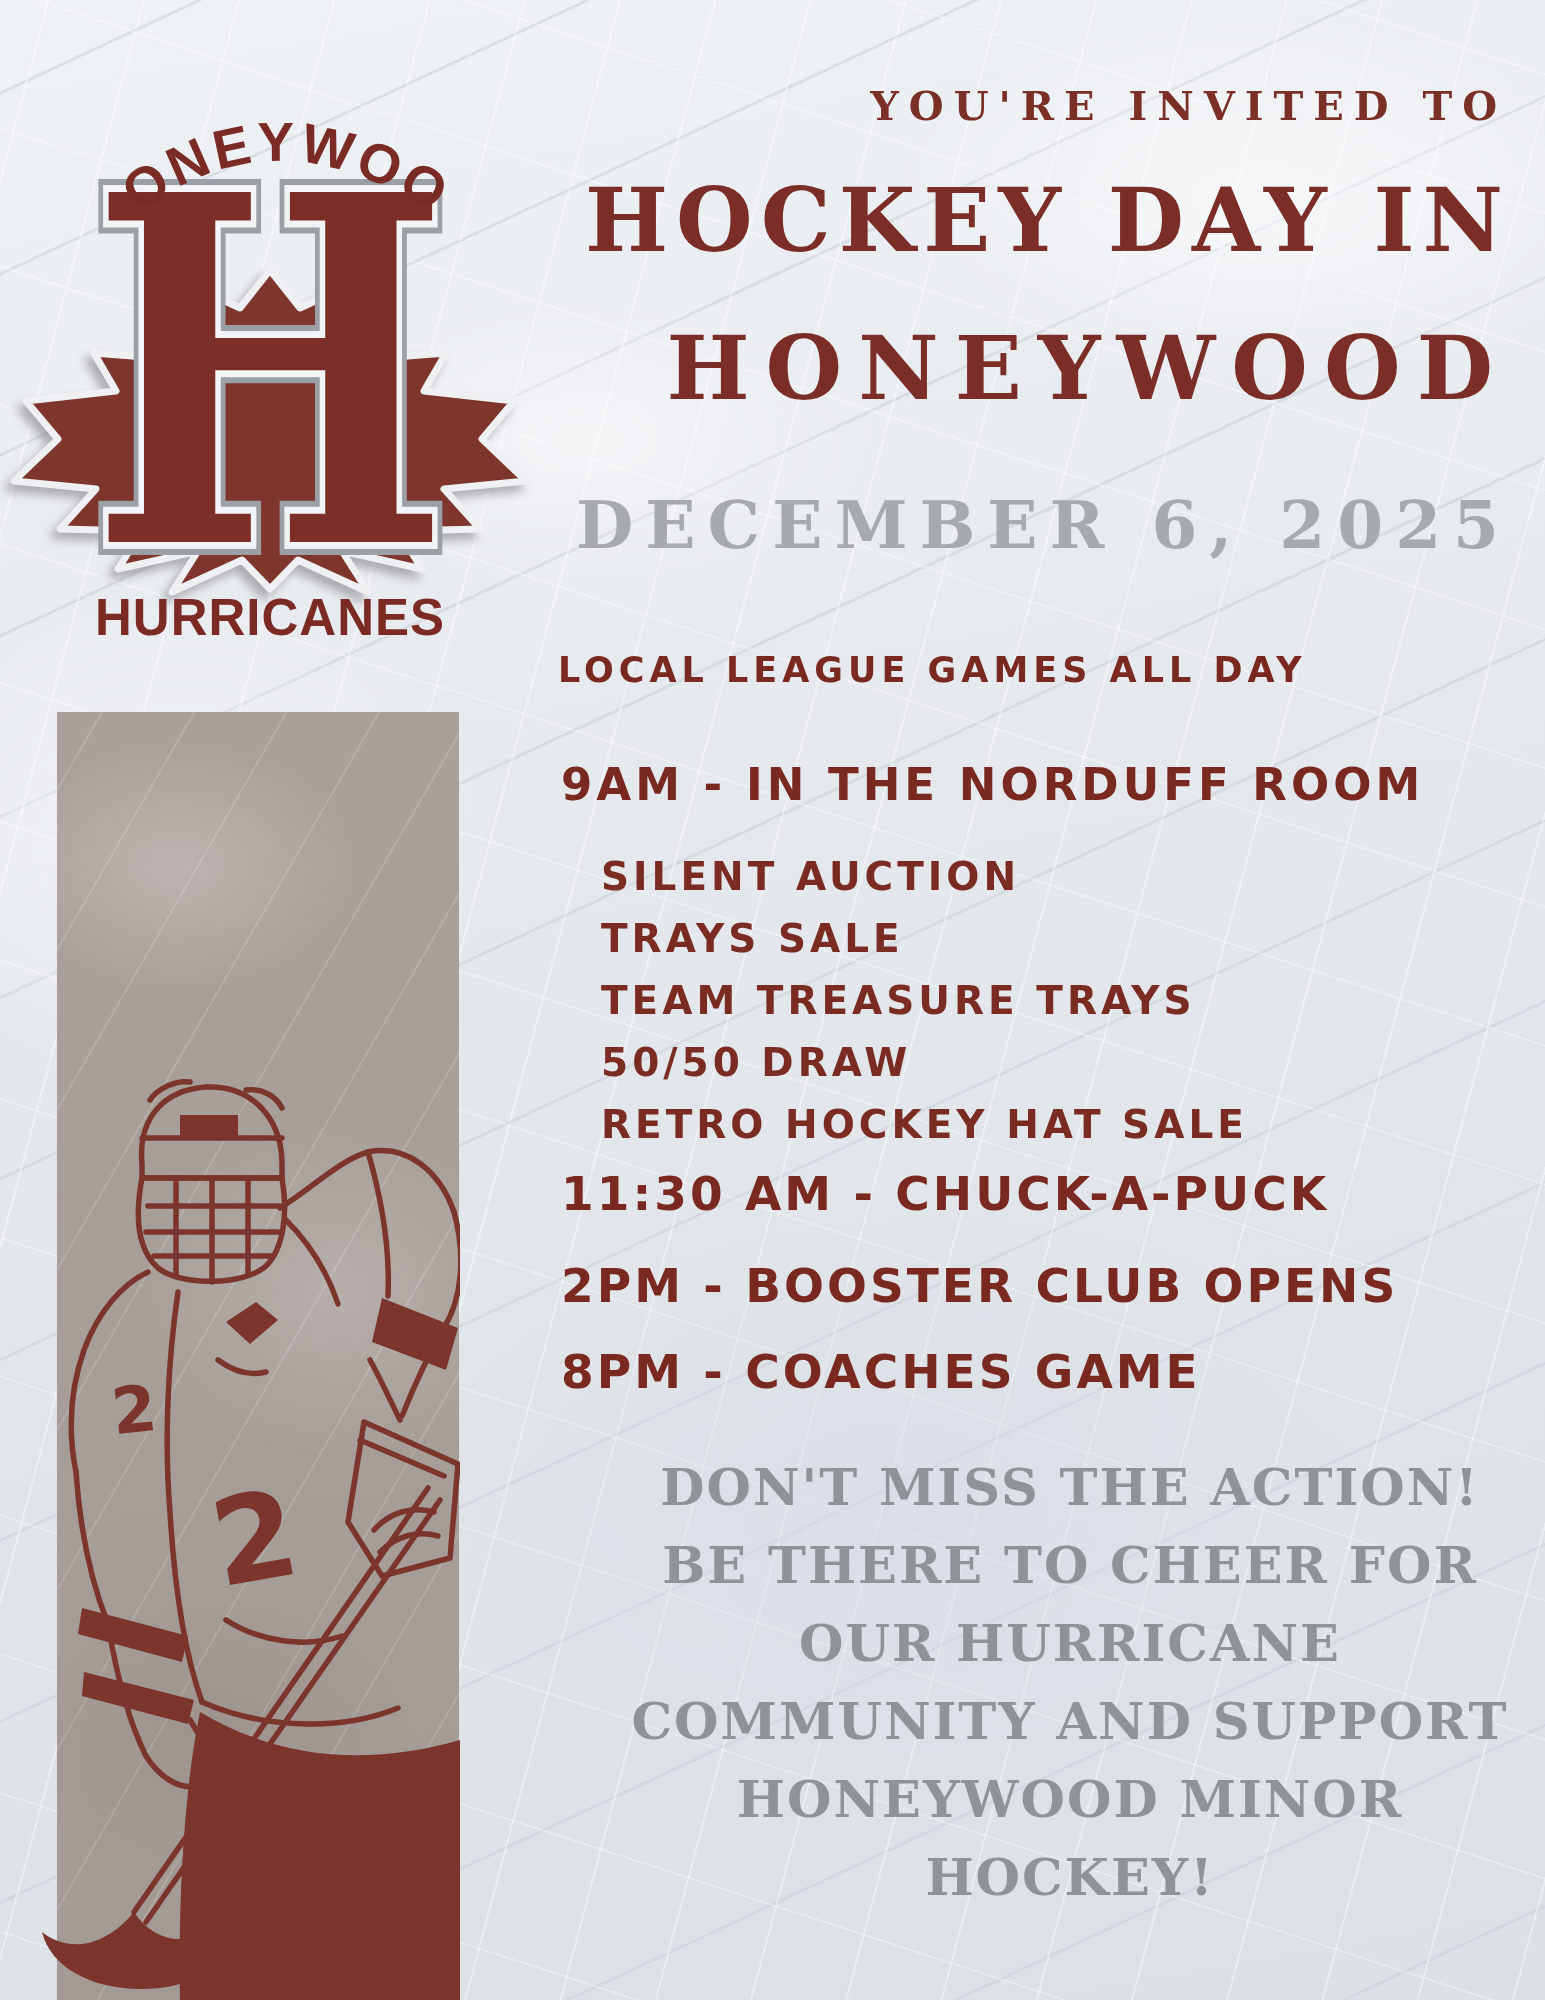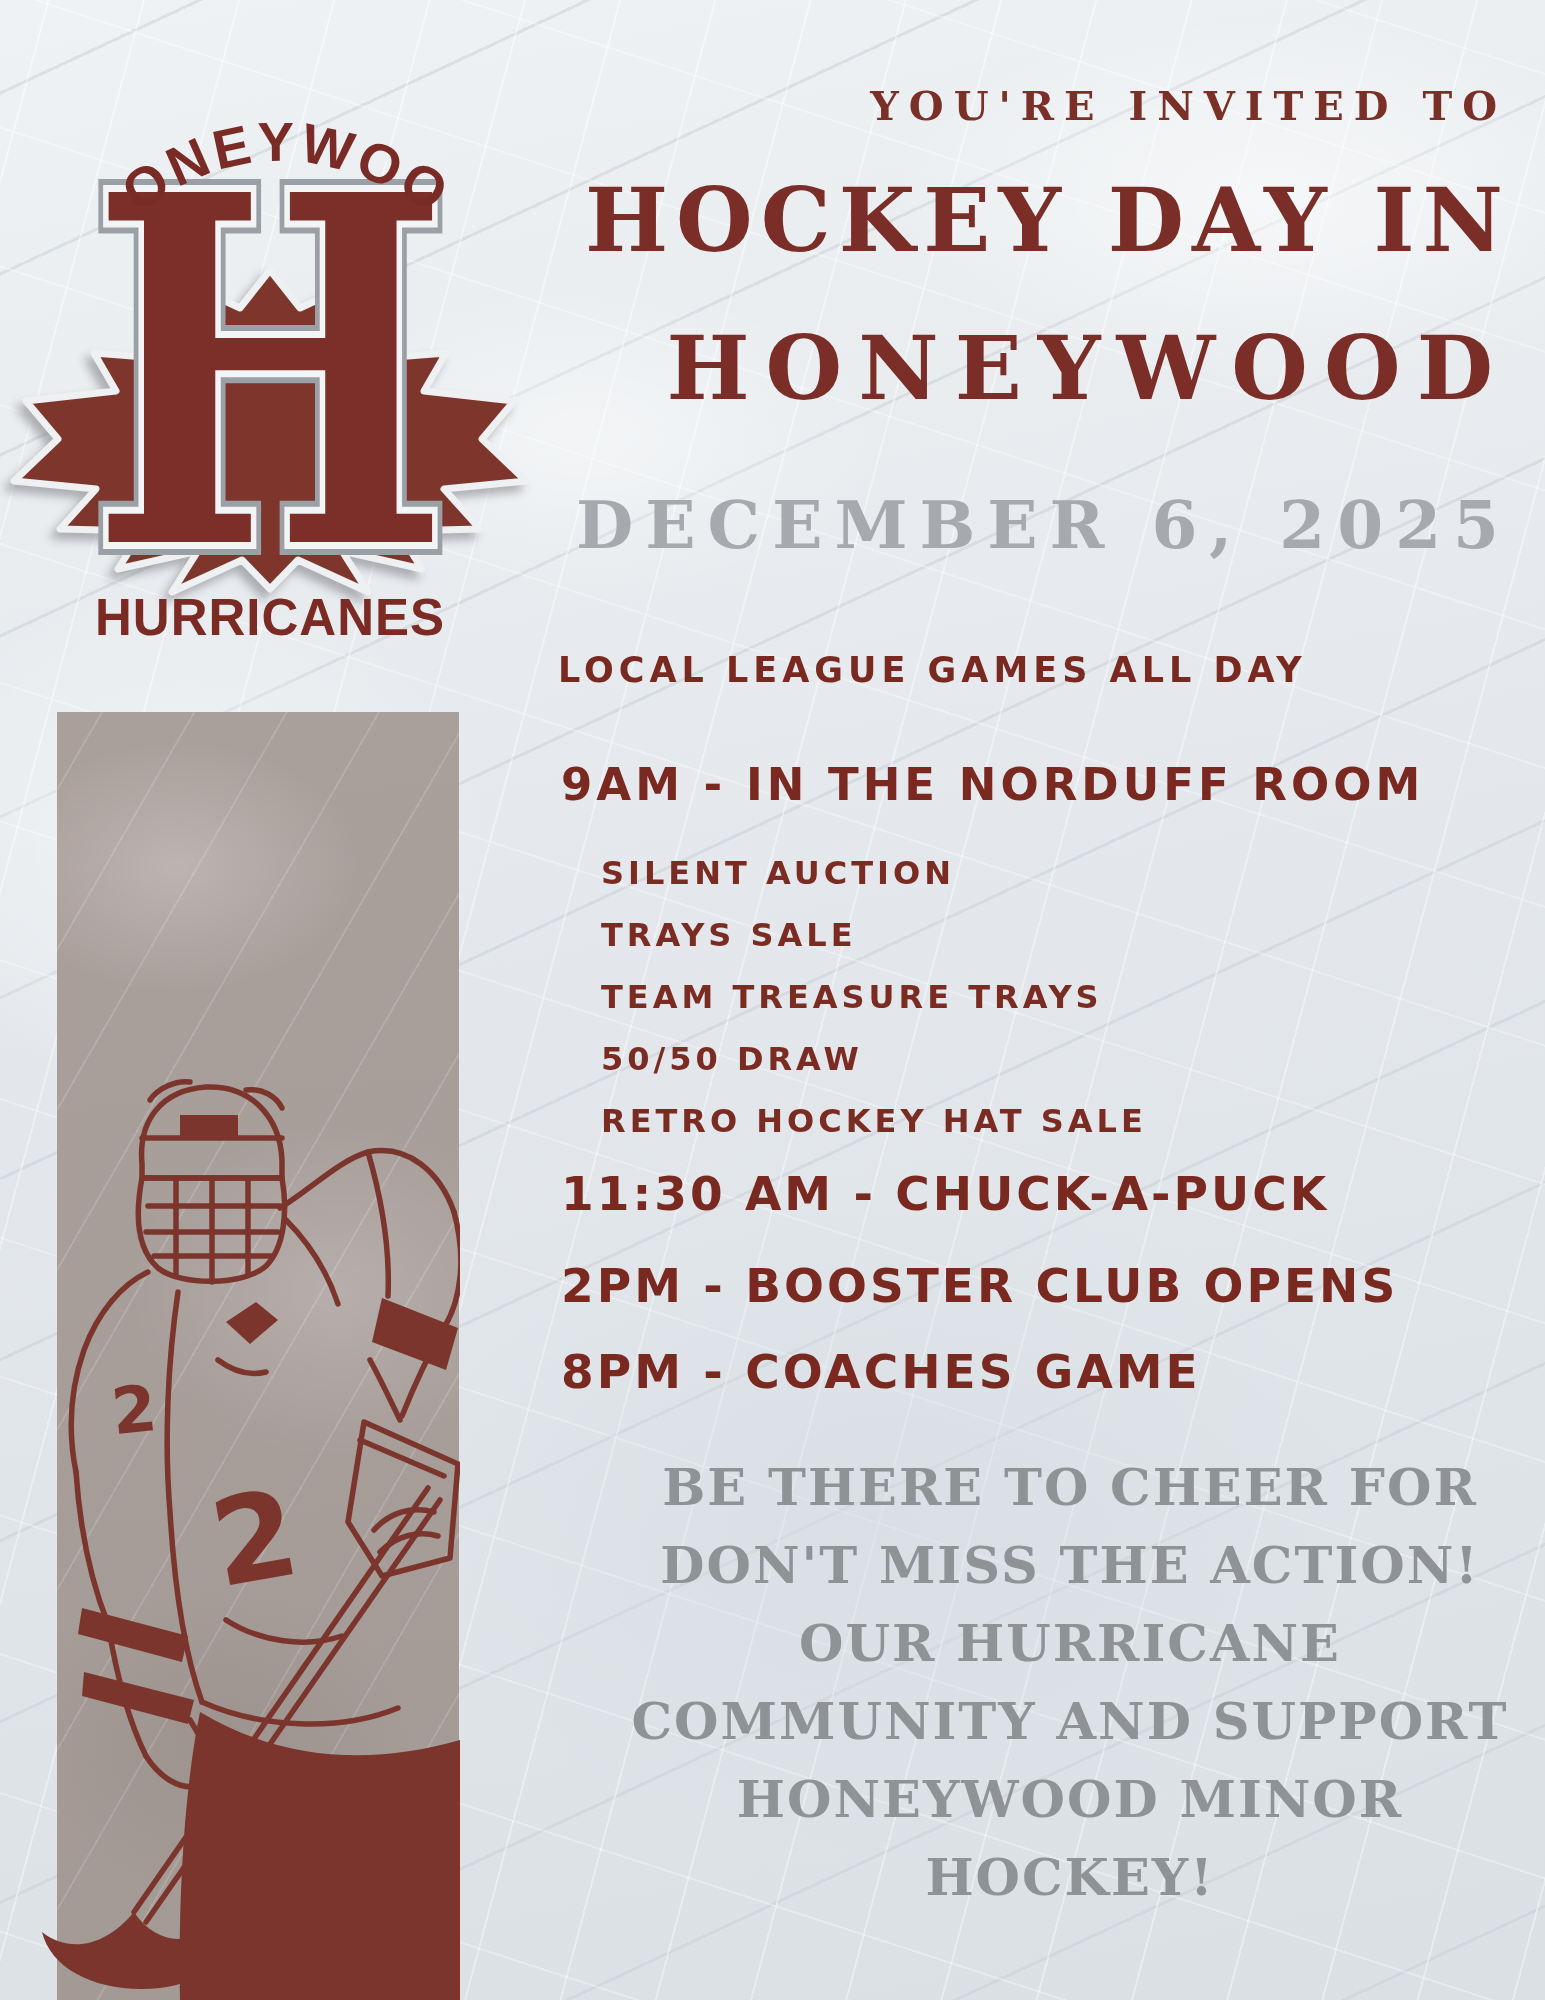--- a/index.html
+++ b/index.html
@@ -29,21 +29,21 @@
   .abs{position:absolute;}
   
   .varsity{font-family:"DejaVu Serif",serif;font-weight:bold;}
   .kicker{top:82px;right:38px;font-size:40px;letter-spacing:10px;color:#7a2f27;white-space:nowrap;}
   .title1{top:168px;right:34px;font-size:88px;letter-spacing:8px;color:#7b2e27;white-space:nowrap;}
   .title2{top:316px;right:36px;font-size:88px;letter-spacing:16px;color:#7b2e27;white-space:nowrap;}
   .date{top:486px;right:34px;font-size:66px;letter-spacing:12px;color:#a6aaaf;white-space:nowrap;}
   .sched{font-family:"DejaVu Sans",sans-serif;font-weight:bold;color:#79291f;white-space:nowrap;}
   .allday{left:558px;top:650px;font-size:35px;letter-spacing:5px;}
   .morning{left:561px;top:758px;font-size:45px;letter-spacing:4px;}
-  .item{left:601px;font-size:32px;letter-spacing:4px;color:#7b2c22;}
+  .item{left:601px;font-size:39px;letter-spacing:4px;color:#7b2c22;}
   .it0{top:854px;}.it1{top:916px;}.it2{top:978px;}.it3{top:1040px;}.it4{top:1102px;}
   .event{left:561px;font-size:47px;letter-spacing:3px;}
   .ev0{top:1166px;}.ev1{top:1258px;text-align:center;}.ev2{top:1344px;}
   .footerblock{left:600px;top:1448px;width:940px;text-align:center;}
   .fline{font-family:"DejaVu Serif",serif;font-weight:bold;font-size:51px;letter-spacing:2px;
          color:#8f9396;line-height:78px;white-space:nowrap;}
   .logo-team{left:0;top:588px;width:540px;text-align:center;
              font-family:"Liberation Sans",sans-serif;font-weight:bold;font-size:51px;
              letter-spacing:1px;color:#7b2a24;}
 </style>
@@ -101,22 +101,22 @@
   <div class="abs sched item it0">SILENT AUCTION</div>
   <div class="abs sched item it1">TRAYS SALE</div>
   <div class="abs sched item it2">TEAM TREASURE TRAYS</div>
   <div class="abs sched item it3">50/50 DRAW</div>
   <div class="abs sched item it4">RETRO HOCKEY HAT SALE</div>
   <div class="abs sched event ev0">11:30 AM - CHUCK-A-PUCK</div>
   <div class="abs sched event ev1">2PM - BOOSTER CLUB OPENS</div>
   <div class="abs sched event ev2">8PM - COACHES GAME</div>
 
   <div class="abs footerblock">
+    <div class="fline">DON'T MISS THE ACTION!</div>
     <div class="fline">BE THERE TO CHEER FOR</div>
-    <div class="fline">DON'T MISS THE ACTION!</div>
     <div class="fline">OUR HURRICANE</div>
     <div class="fline">COMMUNITY AND SUPPORT</div>
     <div class="fline">HONEYWOOD MINOR</div>
     <div class="fline">HOCKEY!</div>
   </div>
 
   <svg class="abs" style="left:30px;top:1060px;" width="430" height="940" viewBox="0 0 430 940" fill="none" stroke="#7b352c" stroke-width="5.5" stroke-linecap="round" stroke-linejoin="round">
 
     <path d="M112,104 C108,60 132,30 176,27 C222,25 250,58 252,100 L252,118 L112,118 Z"></path>
     <path d="M112,78 L252,78"></path>

